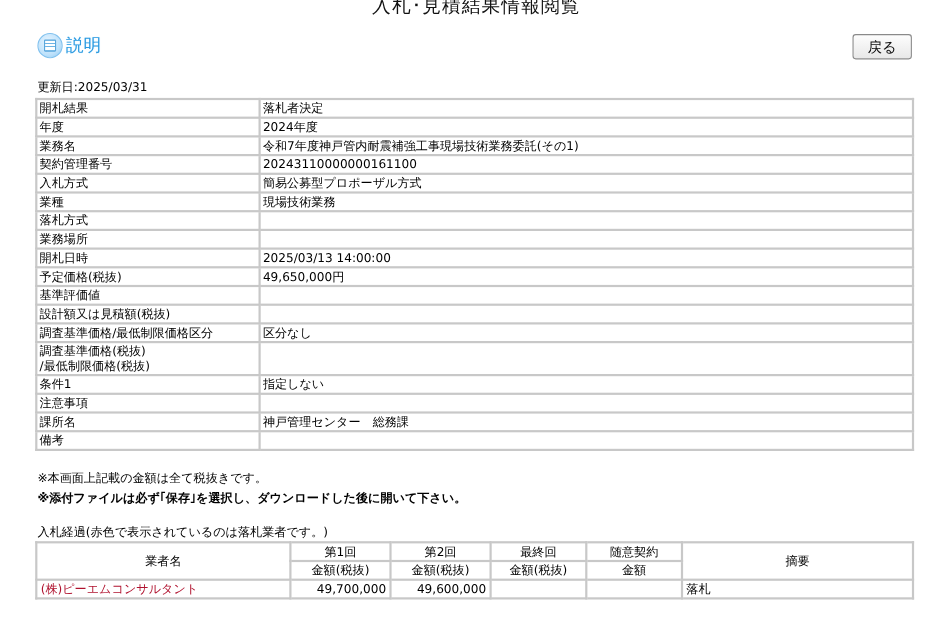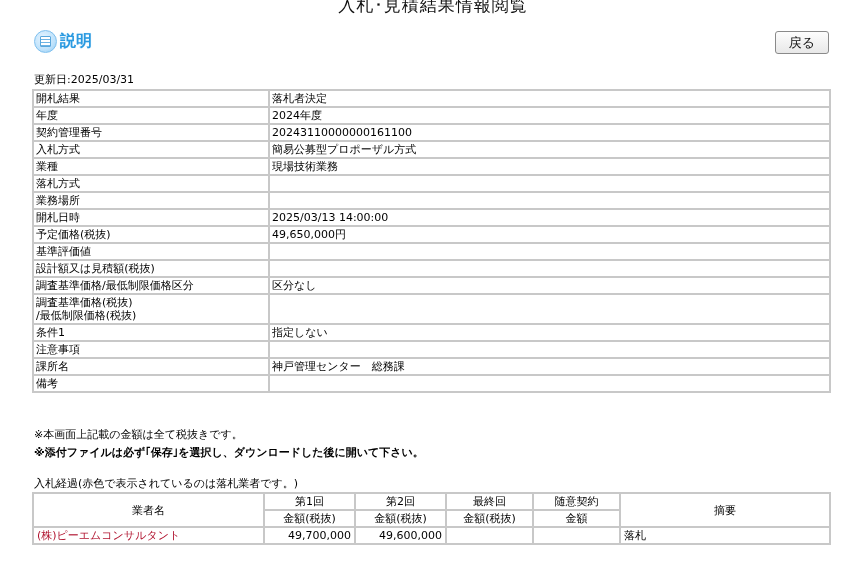--- a/index.html
+++ b/index.html
@@ -4,29 +4,29 @@
 <style>
   * { box-sizing: border-box; margin: 0; padding: 0; }
   html, body { width: 846px; height: 562px; overflow: hidden; background: #ffffff; }
   body { font-family: "DejaVu Sans", "Liberation Sans", sans-serif; font-size: 11px; color: #000; position: relative; }
 
   .page-title { position: absolute; top: -6px; left: 0; width: 866px; text-align: center; font-size: 17px; letter-spacing: 1px; color: #111; }
 
   .help-link { position: absolute; left: 34px; top: 30px; display: flex; align-items: center; cursor: pointer; text-decoration: none; }
   .help-icon { width: 23px; height: 23px; border-radius: 50%; background: radial-gradient(circle at 40% 35%, #e6f4ff 0%, #bfe2fb 60%, #8ec9f2 100%); border: 1px solid #7fc0ee; display: flex; align-items: center; justify-content: center; }
   .help-icon .lines { width: 11px; height: 11px; border: 1px solid #5aa7dc; border-radius: 1px; background: repeating-linear-gradient(to bottom, #fff 0 2px, #6db3e4 2px 3px); }
-  .help-text { font-size: 16px; font-weight: bold; color: #2a9ae0; margin-left: 3px; letter-spacing: 0; text-shadow: 0 0 1px #bfe2fb; }
+  .help-text { font-size: 16px; font-weight: normal; color: #2a9ae0; margin-left: 3px; letter-spacing: 0; text-shadow: 0 0 1px #bfe2fb; }
 
   .back-button { position: absolute; left: 775px; top: 31px; width: 54px; height: 23px; border: 1px solid #8a8a8a; border-radius: 3px; background: linear-gradient(#fdfdfd, #e8e8e8); font-size: 13px; font-family: "DejaVu Sans", sans-serif; color: #111; cursor: pointer; }
 
   .updated { position: absolute; left: 34px; top: 72px; font-size: 11px; }
 
   table.info { position: absolute; left: 32px; top: 89px; width: 799px; border-collapse: collapse; border: 2px solid #c8c8c8; }
   table.info td { border: 2px solid #c8c8c8; padding: 0 2px; height: 17px; font-size: 11px; line-height: 13px; vertical-align: middle; white-space: nowrap; }
-  table.info td.label { width: 236px; }
+  table.info td.label { width: 203px; }
   table.info tr.tall td { height: 30px; }
   table.info a { color: #333399; text-decoration: underline; }
 
   .note1 { position: absolute; left: 34px; top: 427px; font-size: 11px; }
   .note2 { position: absolute; left: 34px; top: 445px; font-size: 11px; font-weight: bold; }
   .history-title { position: absolute; left: 34px; top: 476px; font-size: 11px; }
 
   table.bids { position: absolute; left: 32px; top: 492px; width: 799px; border-collapse: collapse; border: 2px solid #c8c8c8; }
   table.bids td, table.bids th { border: 2px solid #c8c8c8; font-weight: normal; font-size: 11px; height: 17px; line-height: 13px; padding: 0 3px; white-space: nowrap; }
   table.bids th { text-align: center; }
@@ -53,20 +53,24 @@
 
 <table class="info">
   <tbody>
     <tr>
         <td class="label">開札結果</td>
         <td>落札者決定</td>
       </tr>
     <tr>
         <td class="label">年度</td>
         <td>2024年度</td>
+      </tr>
+    <tr>
+        <td class="label">業務名</td>
+        <td>令和7年度神戸管内耐震補強工事現場技術業務委託(その1)</td>
       </tr>
     <tr>
         <td class="label">契約管理番号</td>
         <td>20243110000000161100</td>
       </tr>
     <tr>
         <td class="label">入札方式</td>
         <td>簡易公募型プロポーザル方式</td>
       </tr>
     <tr>

